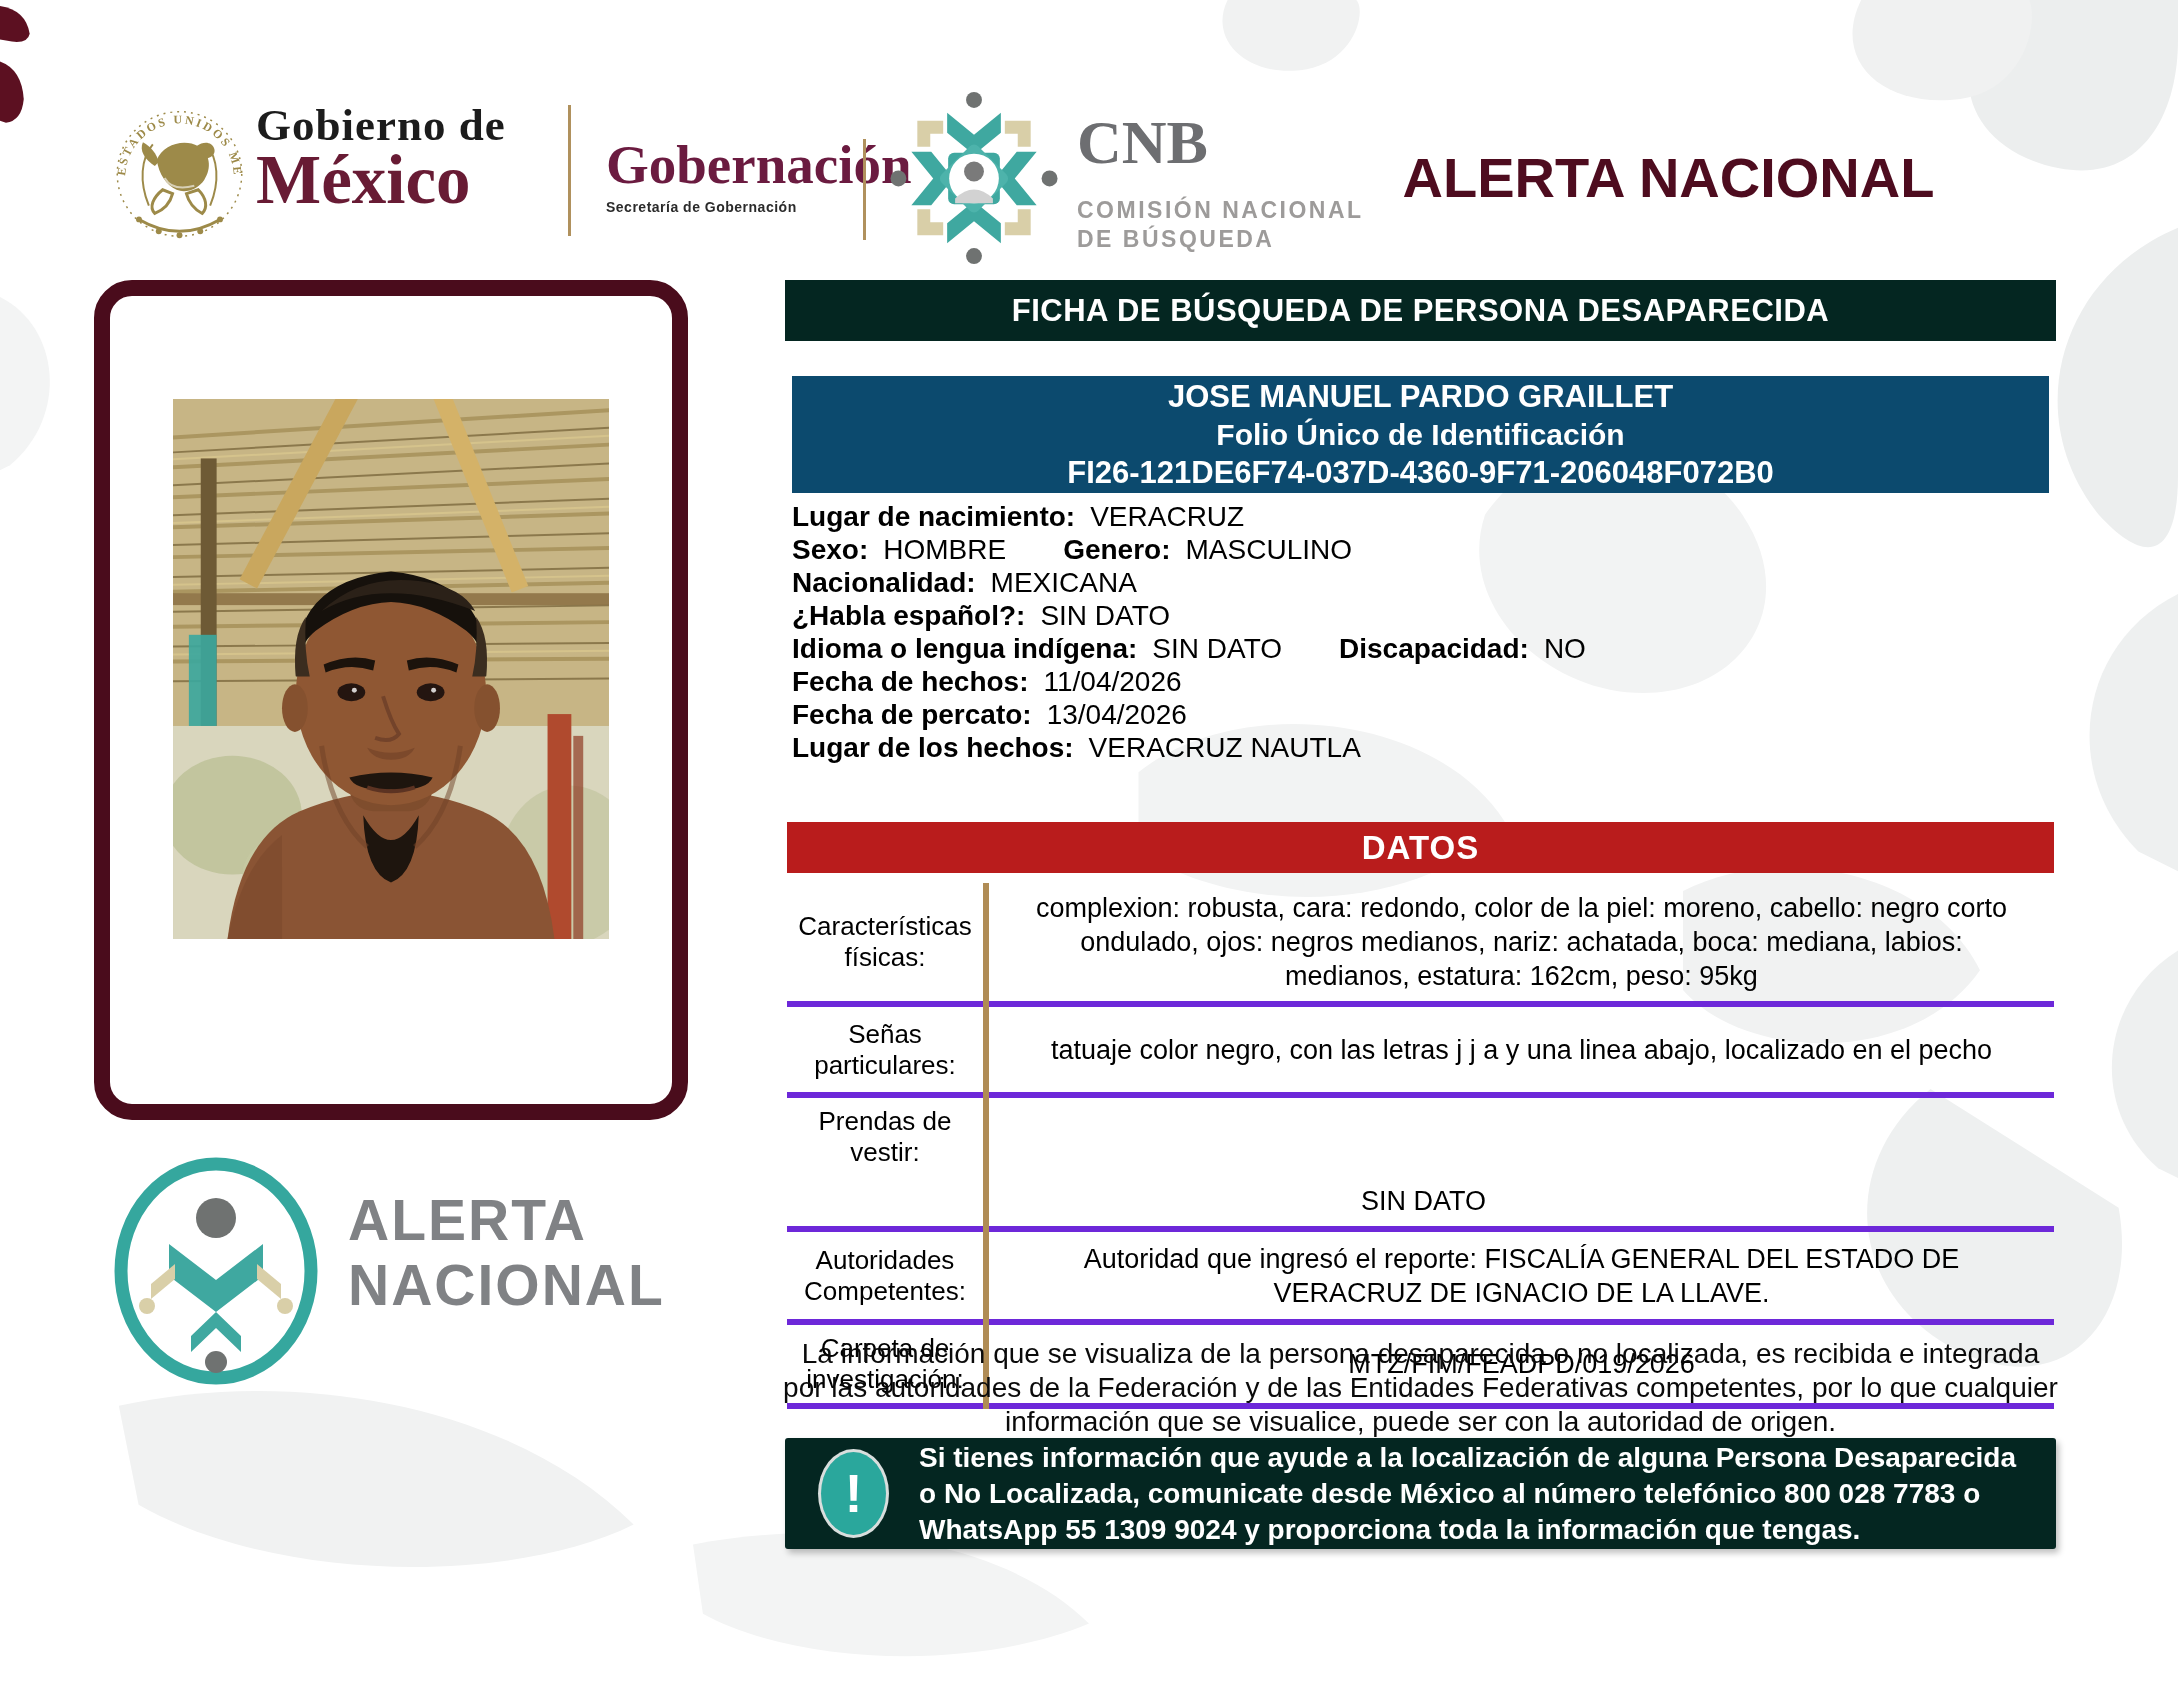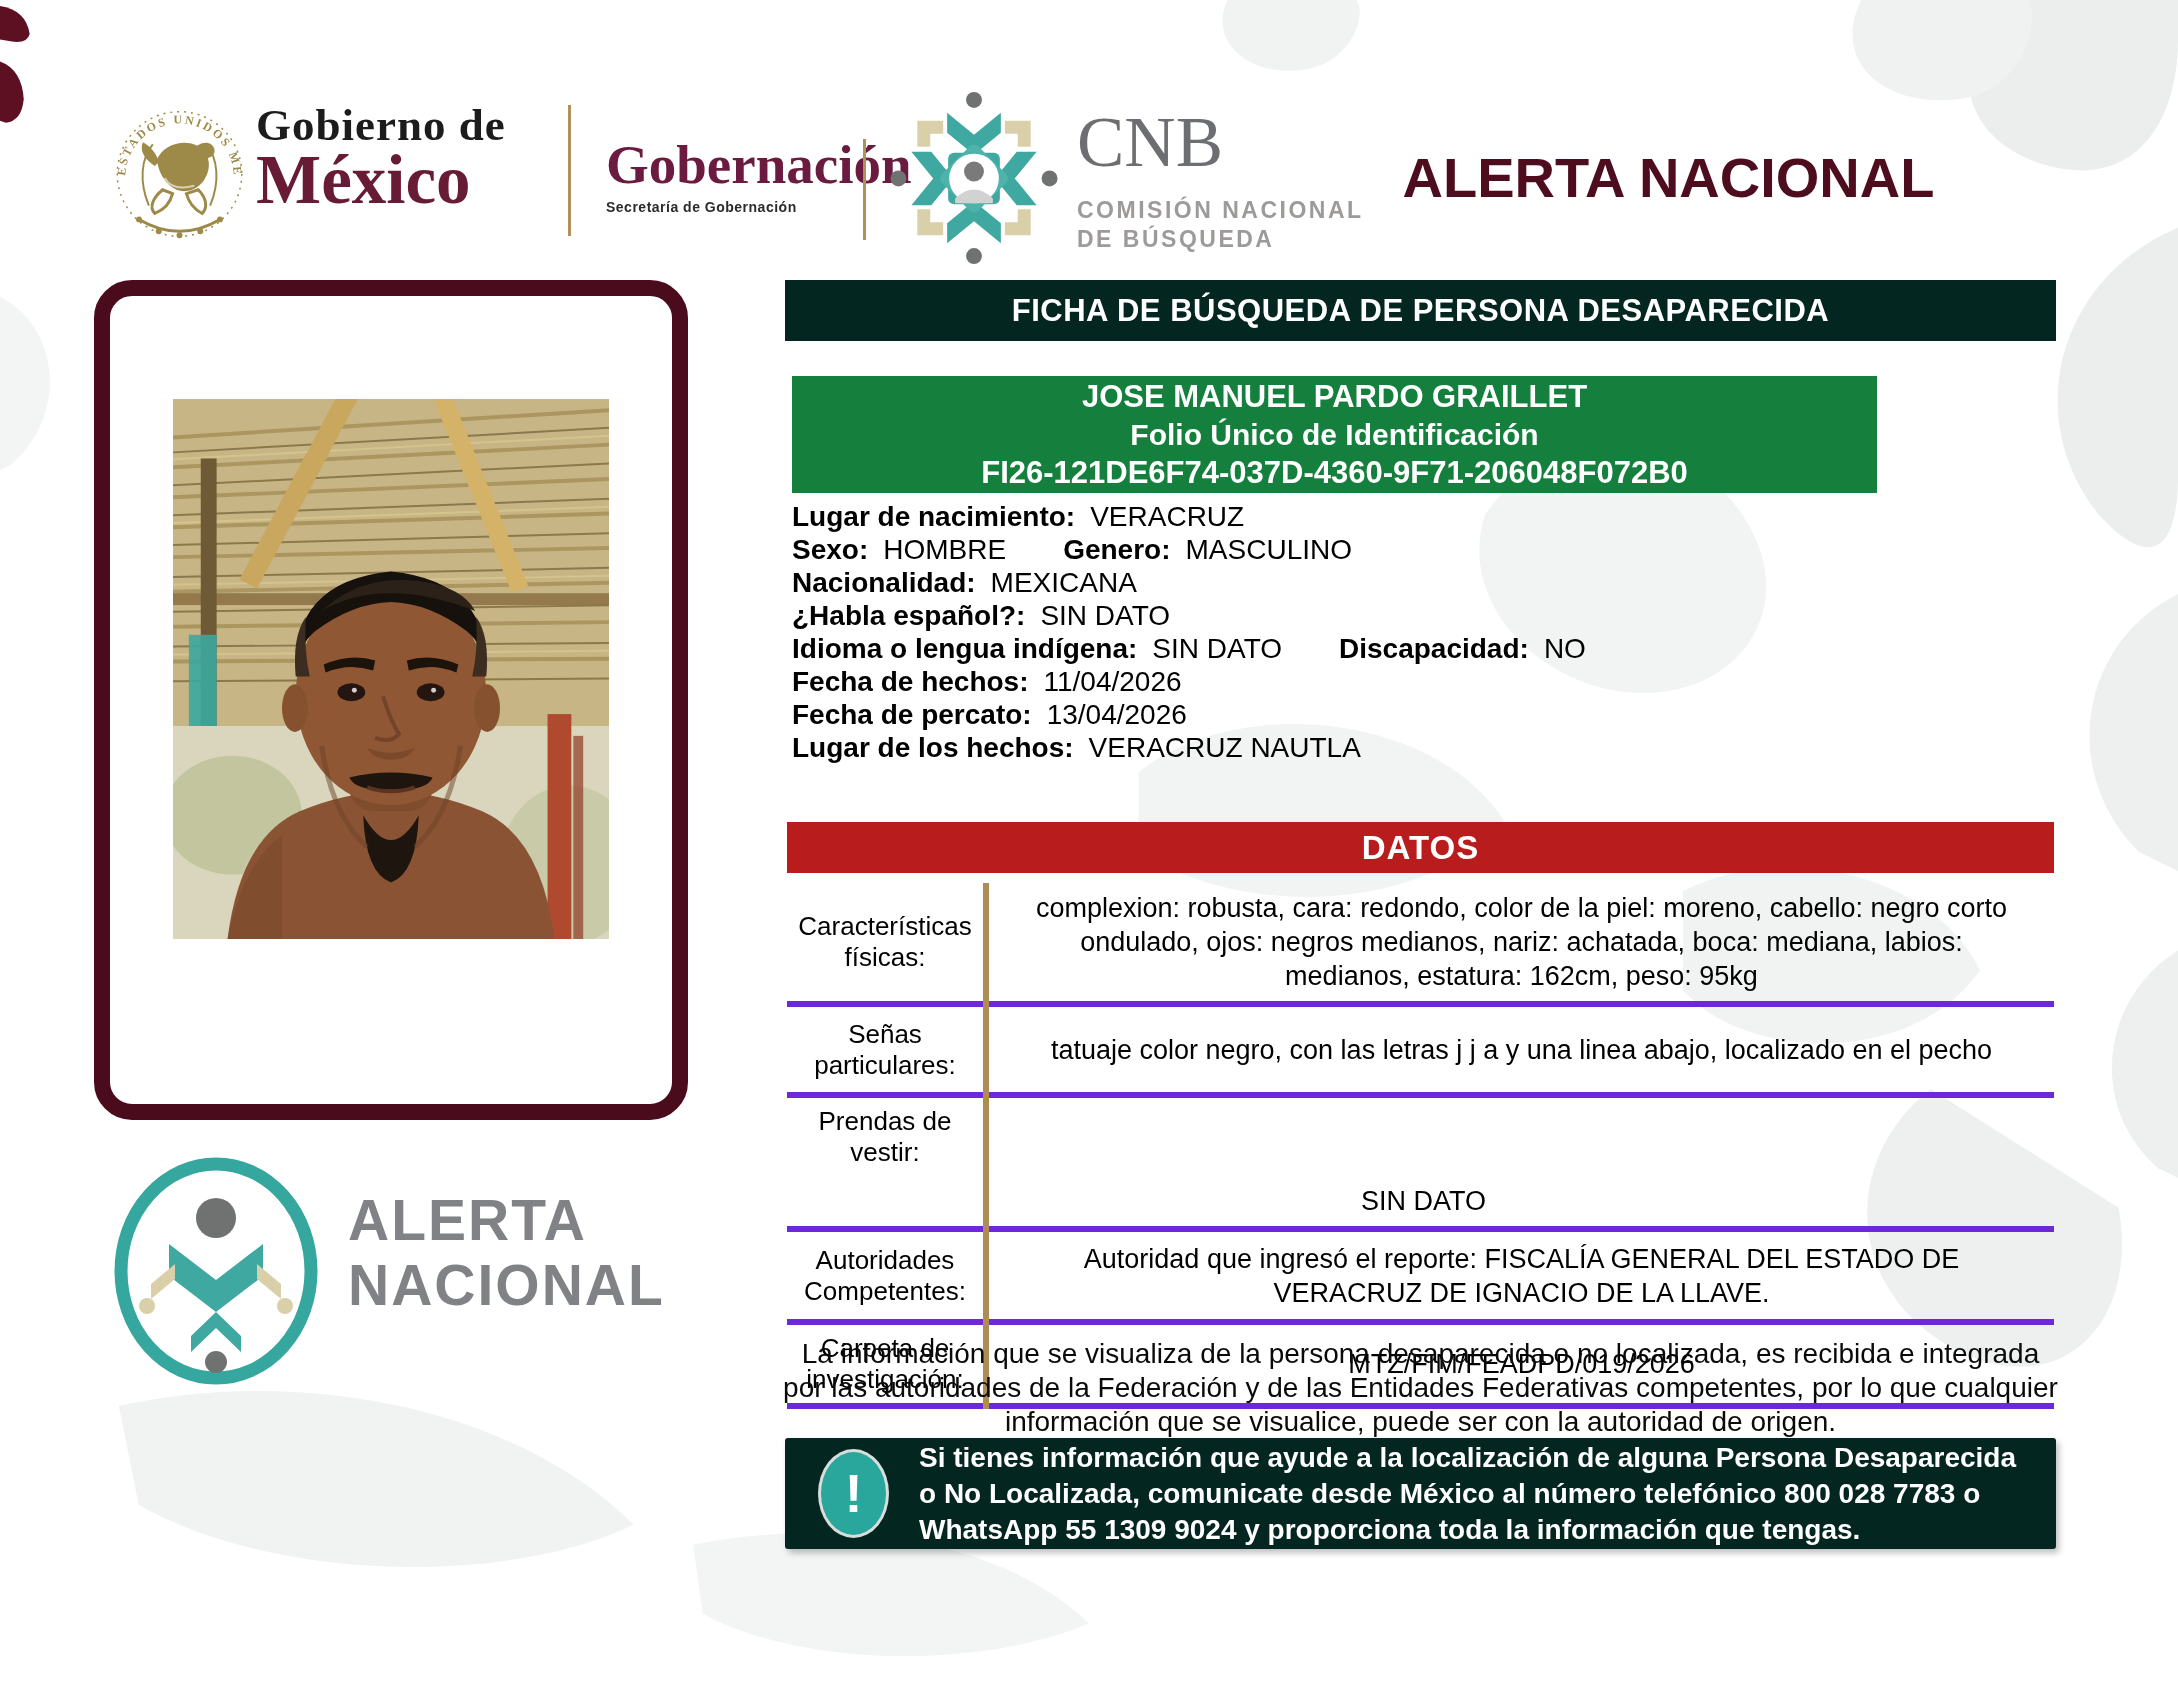--- a/index.html
+++ b/index.html
@@ -12,39 +12,39 @@
   .gob-text{position:absolute;left:256px;top:99px;font-family:"Liberation Serif",serif;}
   .gob-line1{font-size:45px;font-weight:bold;color:#1c1c1c;letter-spacing:1px;}
   .gob-line2{font-size:69px;font-weight:bold;color:#681b34;margin-top:-10px;letter-spacing:0px;}
   .vdiv{position:absolute;width:3px;background:#b0915d;}
   .vdiv1{left:568px;top:105px;height:131px;}
   .vdiv2{left:863px;top:139px;height:101px;}
   .segob{position:absolute;left:606px;top:133px;}
   .segob-title{font-family:"Liberation Serif",serif;font-size:55px;font-weight:bold;color:#6b1b40;}
   .segob-sub{font-size:14px;font-weight:bold;color:#2b2b2b;margin-top:3px;letter-spacing:0.5px;}
   .cnb-text{position:absolute;left:1077px;top:93px;}
-  .cnb-acronym{font-family:"Liberation Serif",serif;font-size:71px;font-weight:normal;color:#6d6e71;line-height:99px;}
+  .cnb-acronym{font-family:"Liberation Serif",serif;font-size:62px;font-weight:bold;color:#6d6e71;line-height:99px;}
   .cnb-sub{font-size:23px;font-weight:bold;color:#9d9b9a;letter-spacing:2.5px;line-height:29px;margin-top:4px;}
   .alert-title{position:absolute;left:1327px;top:145px;width:683px;text-align:center;
                font-size:56px;font-weight:bold;color:#4e0c1f;letter-spacing:0px;}
 
   
   .photo-frame{position:absolute;left:94px;top:280px;width:594px;height:840px;box-sizing:border-box;
                border:16px solid #4a0c1c;border-radius:38px;background:#ffffff;}
   .photo-holder{position:absolute;left:63px;top:103px;width:436px;height:540px;overflow:hidden;}
 
   
   .an-logo-text{position:absolute;left:348px;top:1188px;font-size:57px;font-weight:900;
                 color:#808285;letter-spacing:2px;line-height:65px;}
 
   
   .banner-ficha{position:absolute;left:785px;top:280px;width:1271px;height:61px;background:#042621;
                 display:flex;align-items:center;justify-content:center;
                 color:#fff;font-size:31px;font-weight:bold;letter-spacing:0.5px;}
-  .banner-person{position:absolute;left:792px;top:376px;width:1085px;height:117px;background:#15803d;
+  .banner-person{position:absolute;left:792px;top:376px;width:1257px;height:117px;background:#0c4a6e;
                  display:flex;flex-direction:column;align-items:center;justify-content:center;
                  color:#fff;font-weight:bold;text-align:center;}
   .bp-name{font-size:31px;line-height:38px;}
   .bp-folio-label{font-size:30px;line-height:38px;}
   .bp-folio{font-size:31px;line-height:38px;}
 
   .fields{position:absolute;left:792px;top:500px;width:1247px;font-size:28px;}
   .field-row{line-height:33px;white-space:nowrap;}
   .flabel{font-weight:bold;}
   .fval{margin-left:15px;font-weight:normal;}

